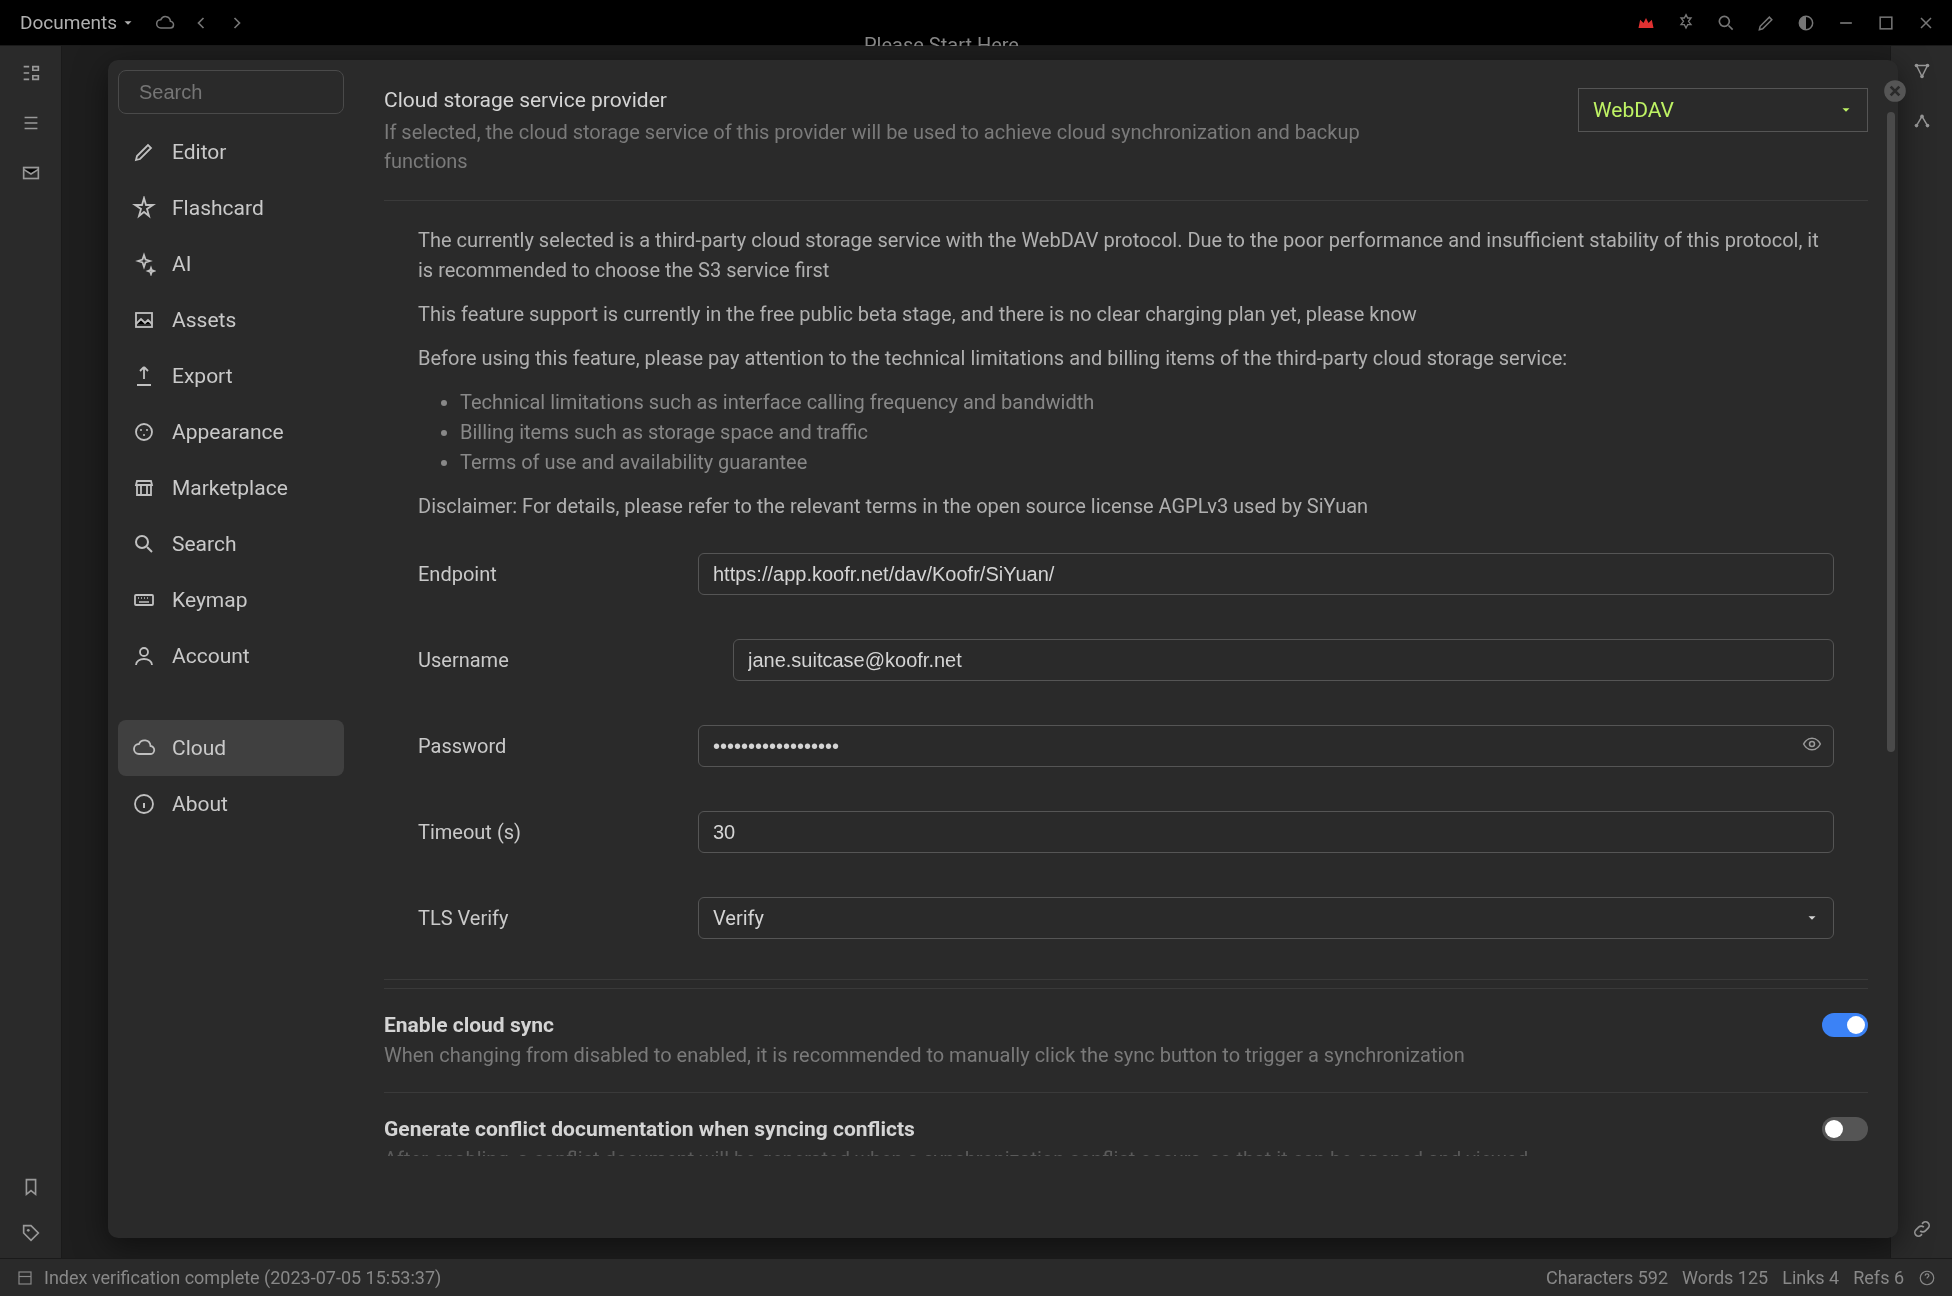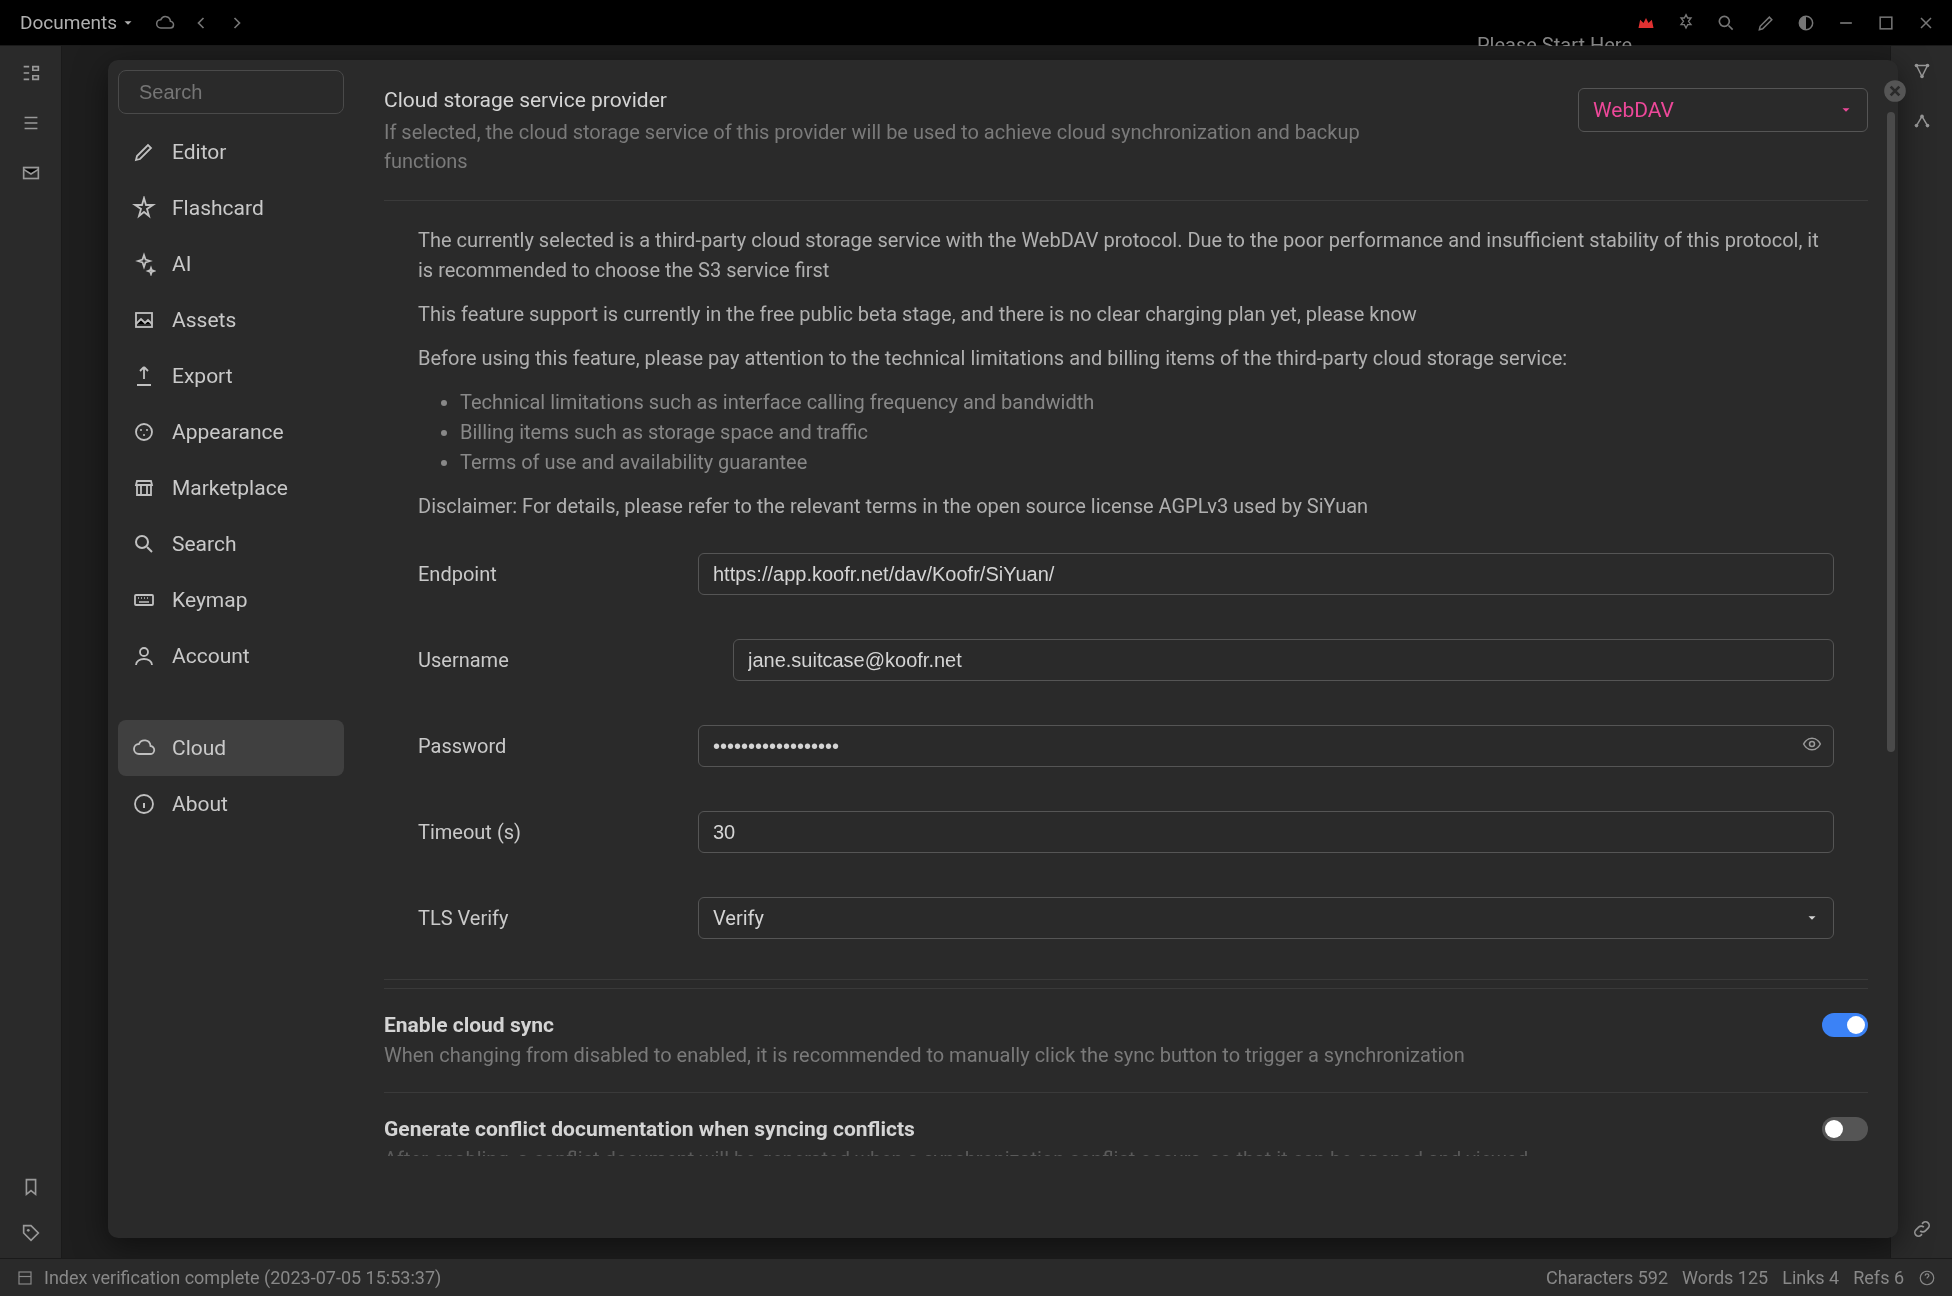--- a/index.html
+++ b/index.html
@@ -18,21 +18,21 @@
   border-bottom: 1px solid #1a1a1a;
   display: flex;
   align-items: center;
   padding: 0 12px;
 }
 .titlebar-left { display: flex; align-items: center; gap: 8px; }
 .doc-dropdown { display: flex; align-items: center; color: #b0b0b0; font-size: 19px; padding: 4px 8px; }
 .doc-dropdown svg { margin-left: 4px; }
 .tb-icon { width: 28px; height: 28px; display: flex; align-items: center; justify-content: center; color: #767676; }
 .tb-icon svg { width: 20px; height: 20px; }
-.titlebar-center { flex: 1; text-align: right; color: #888; font-size: 20px; margin-top: 44px; }
+.titlebar-center { flex: 1; text-align: center; color: #888; font-size: 20px; margin-top: 44px; }
 .titlebar-right { display: flex; align-items: center; gap: 12px; }
 .crown { color: #e03131; }
 
 .body-row { display: flex; height: calc(100% - 46px - 38px); position: relative; }
 
 .rail { width: 62px; background: #2a2a2a; border-right: 1px solid #1a1a1a; display: flex; flex-direction: column; align-items: center; padding-top: 14px; gap: 24px; }
 .rail .rail-icon { width: 26px; height: 26px; display:flex; align-items:center; justify-content:center; color: #999; }
 .rail-bottom { margin-top: auto; margin-bottom: 12px; display:flex; flex-direction: column; gap: 20px; align-items:center;}
 .rail-right { width: 62px; background: #2a2a2a; border-left: 1px solid #1a1a1a; display: flex; flex-direction: column; align-items: center; padding-top: 14px; gap: 24px; }
 
@@ -56,21 +56,21 @@
 .search-row input { flex:1; background: transparent; border: none; outline: none; color: #c9c9c9; font-size: 20px; }
 .nav-item { display: flex; align-items: center; height: 56px; padding: 0 14px; border-radius: 8px; color: #c9c9c9; font-size: 21px; gap: 16px; cursor: pointer; }
 .nav-item.active { background: #404040; margin-top: 36px; }
 .nav-item svg { width: 24px; height: 24px; color: #c0c0c0; flex-shrink: 0; }
 
 .content-col { flex: 1; padding: 28px 30px 0 30px; overflow-y: auto; position: relative; }
 
 .section-head { display: flex; align-items: flex-start; justify-content: space-between; padding-bottom: 24px; border-bottom: 1px solid #3a3a3a; }
 .section-title { font-size: 21px; color: #d4d4d4; margin-bottom: 6px; }
 .section-desc { font-size: 20px; color: #7a7a7a; max-width: 1000px; line-height: 1.45; }
-.provider-select { width: 290px; height: 44px; border: 1px solid #555; border-radius: 6px; display: flex; align-items: center; padding: 0 14px; color: #ec4899; font-size: 21px; justify-content: space-between; background: #2a2a2a; }
+.provider-select { width: 290px; height: 44px; border: 1px solid #555; border-radius: 0; display: flex; align-items: center; padding: 0 14px; color: #bef264; font-size: 21px; justify-content: space-between; background: #2a2a2a; }
 
 .info-block { padding: 24px 34px 18px 34px; border-bottom: 1px solid #3a3a3a; }
 .info-p { font-size: 20px; color: #b0b0b0; line-height: 1.5; margin-bottom: 14px; }
 .info-ul { padding-left: 42px; margin-bottom: 14px; }
 .info-ul li { font-size: 20px; color: #888; line-height: 1.5; list-style: disc; }
 
 .form-row { display: flex; align-items: center; padding: 22px 34px; }
 .form-label { width: 280px; font-size: 20px; color: #c9c9c9; }
 .form-input { flex: 1; height: 42px; background: #2a2a2a; border: 1px solid #555; border-radius: 6px; padding: 0 14px; color: #d4d4d4; font-size: 20px; outline: none; }
 .pw-wrap { flex: 1; position: relative; display: flex; }

